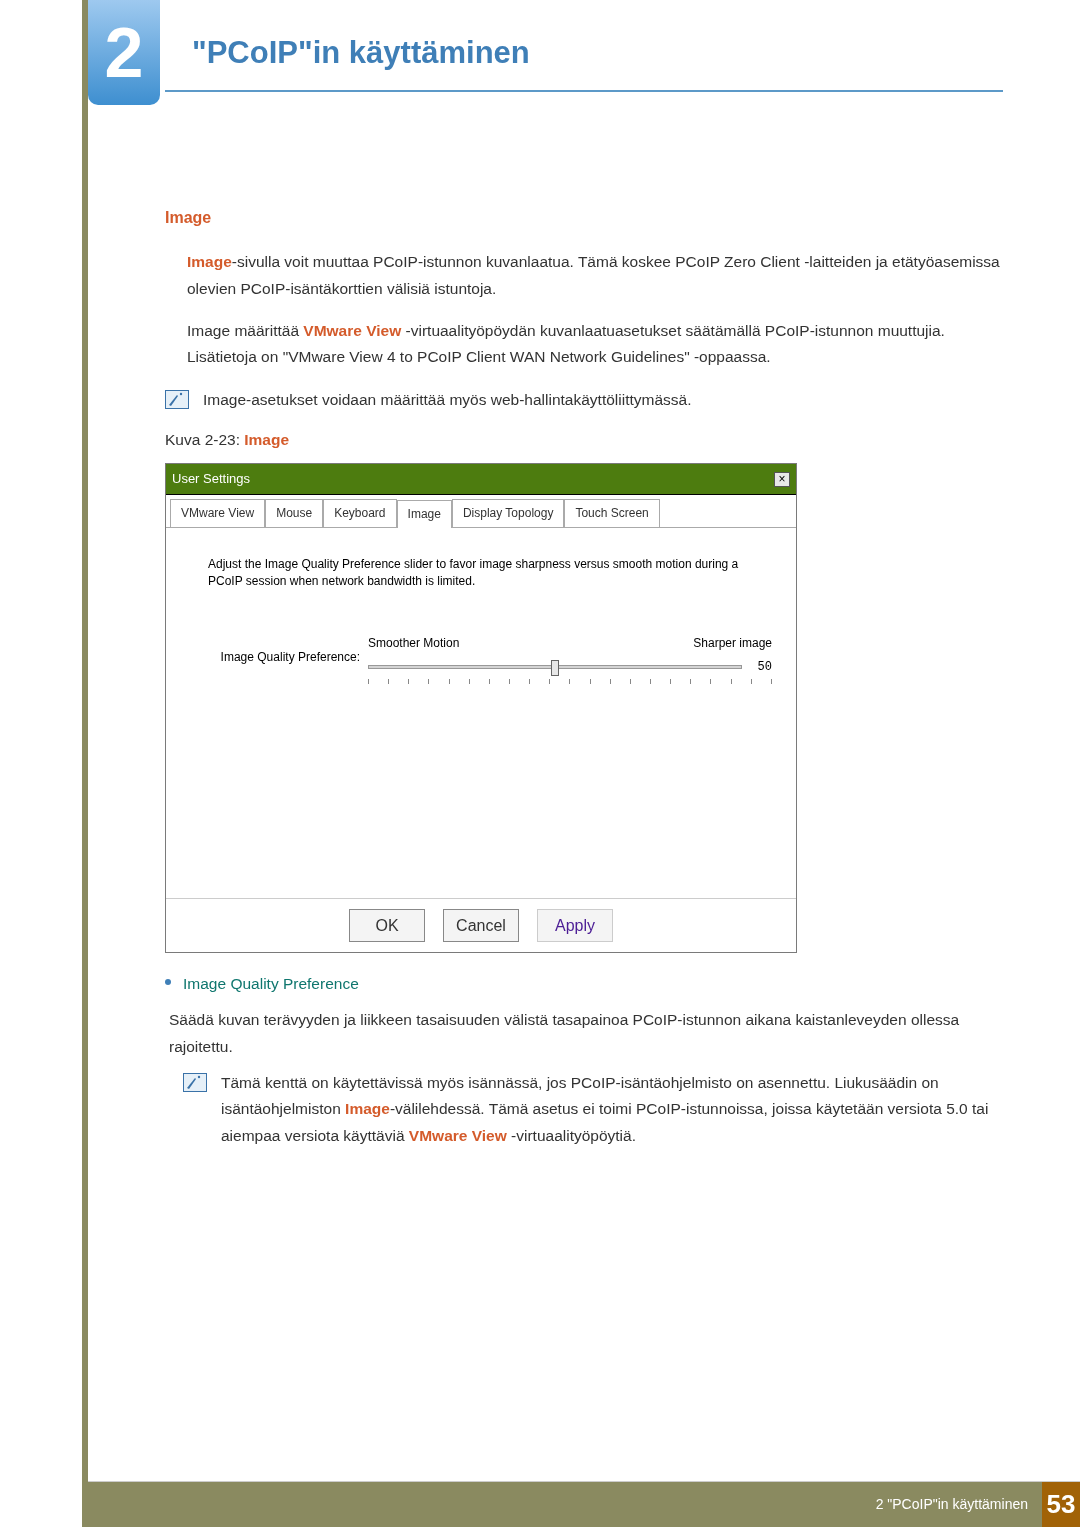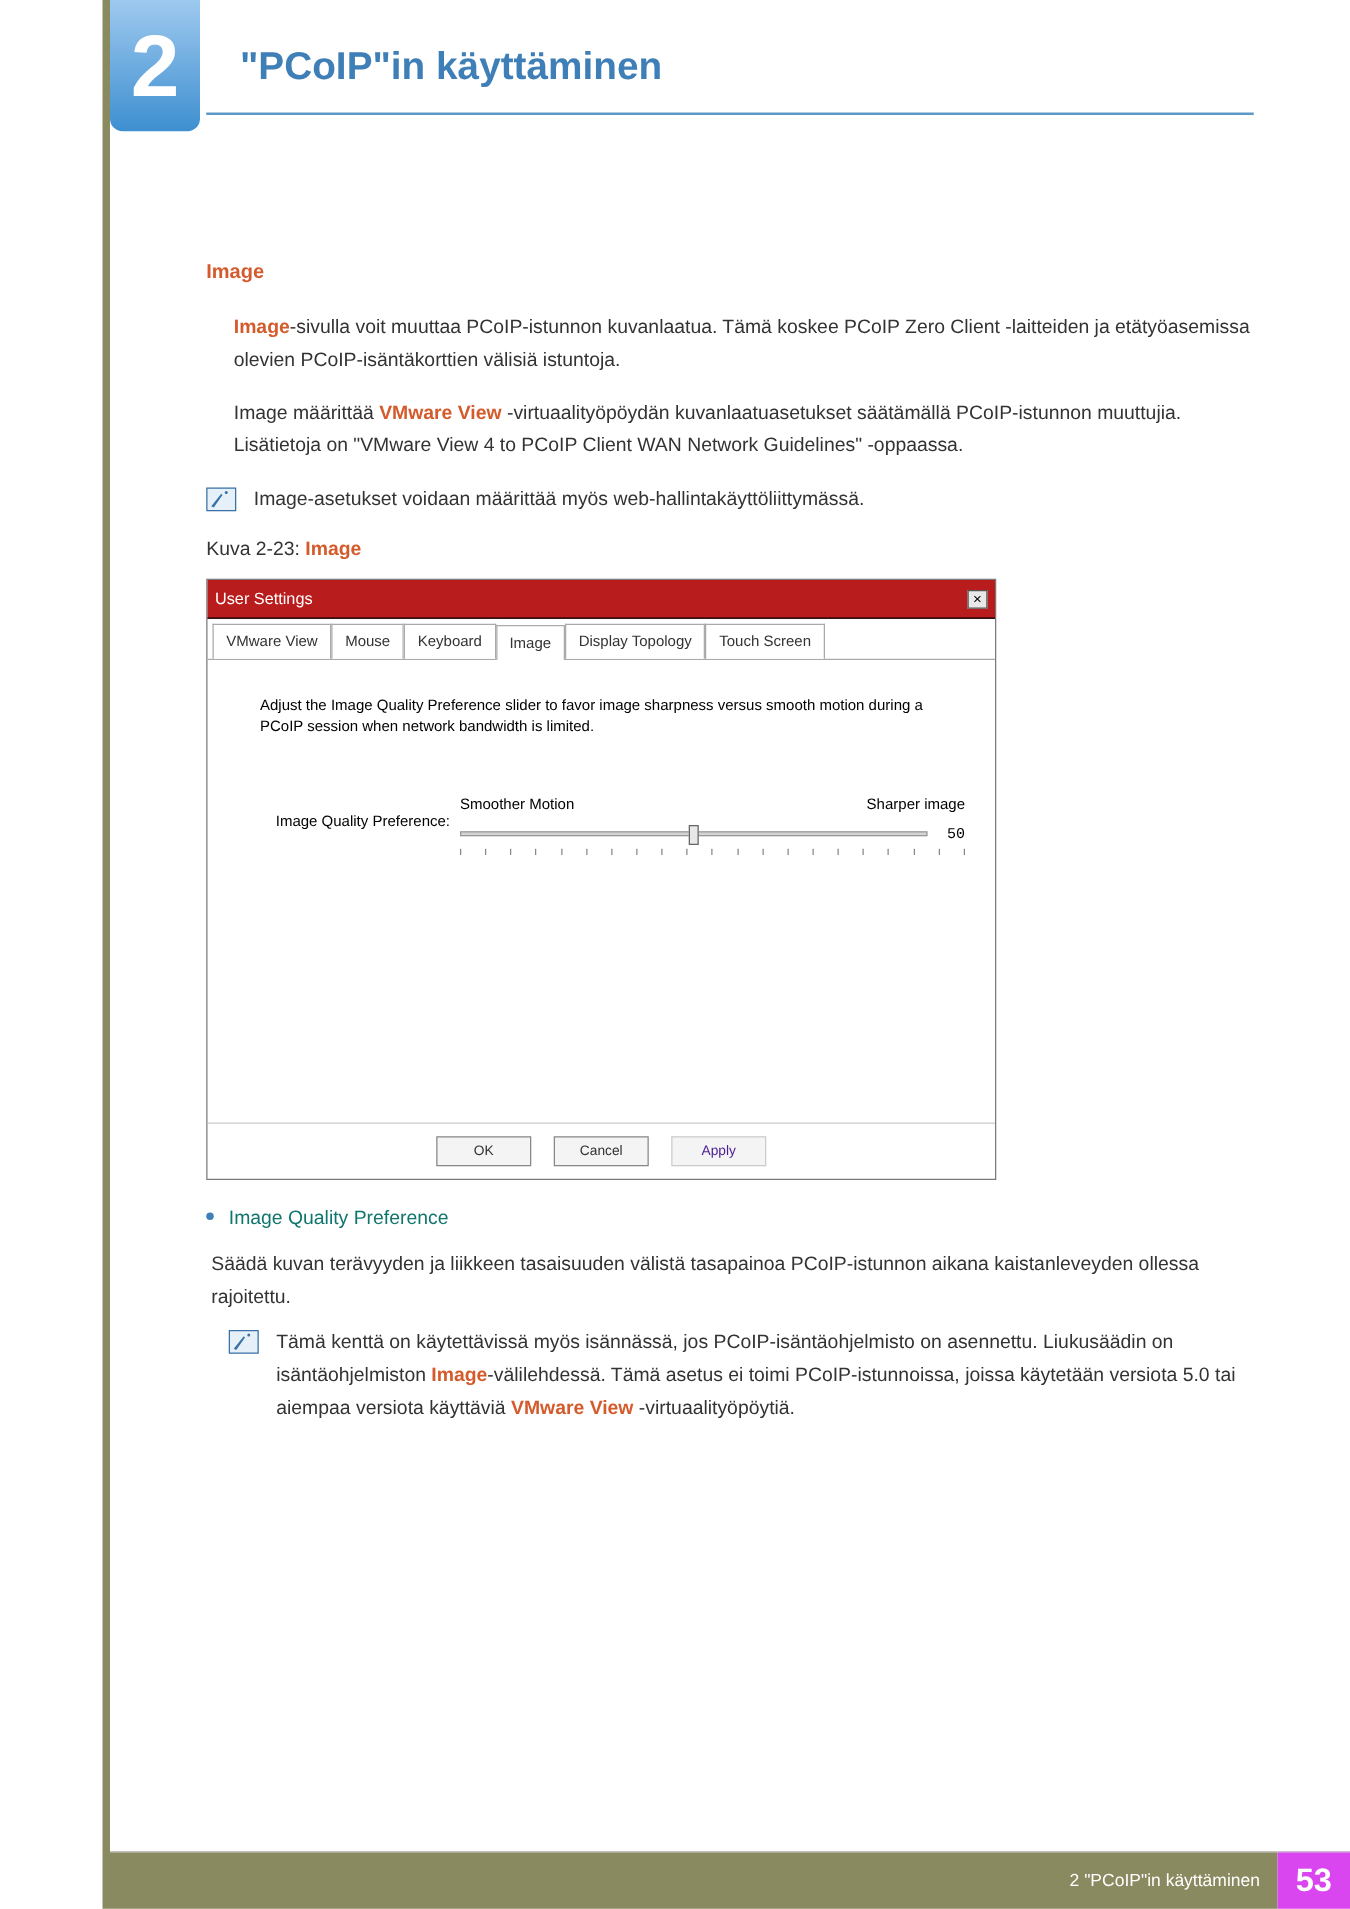--- a/index.html
+++ b/index.html
@@ -87,21 +87,21 @@
   .figcap { margin-bottom: 10px; }
   
   .dialog {
     width: 632px;
     border: 1px solid #7a7a7a;
     margin-top: 4px;
     margin-bottom: 18px;
     background: #fff;
   }
   .dlg-titlebar {
-    background: #b91c1c;
+    background: #4d7c0f;
     color: #fff;
     font-family: Tahoma, Arial, sans-serif;
     font-size: 13px;
     padding: 4px 6px;
     display: flex;
     justify-content: space-between;
     align-items: center;
     border-bottom: 1px solid #000;
   }
   .dlg-close {
@@ -173,21 +173,21 @@
     margin-top: 2px;
   }
   .slider-ticks span { width: 1px; height: 5px; background: #888; }
   .dlg-buttons {
     display: flex;
     justify-content: center;
     gap: 18px;
     padding: 10px 0;
     border-top: 1px solid #ccc;
     font-family: Tahoma, Arial, sans-serif;
-    font-size: 11px;
+    font-size: 16px;
   }
   .dlg-btn {
     min-width: 76px;
     padding: 2px 12px;
     border: 1px solid #888;
     background: #f4f4f4;
     text-align: center;
     cursor: pointer;
   }
   .dlg-btn.disabled { color: #4c1d95; border-color: #ccc; cursor: default; }
@@ -216,22 +216,22 @@
     flex: 1;
     background: #8a8a60;
     display: flex;
     align-items: center;
     justify-content: flex-end;
     padding-right: 14px;
     color: #fff;
     font-size: 14px;
   }
   .footer-page {
-    width: 58px;
-    background: #d946ef;
+    width: 38px;
+    background: #a16207;
     display: flex;
     align-items: center;
     justify-content: center;
     color: #fff;
     font-size: 26px;
     font-weight: bold;
   }
 </style>
 </head>
 <body>

